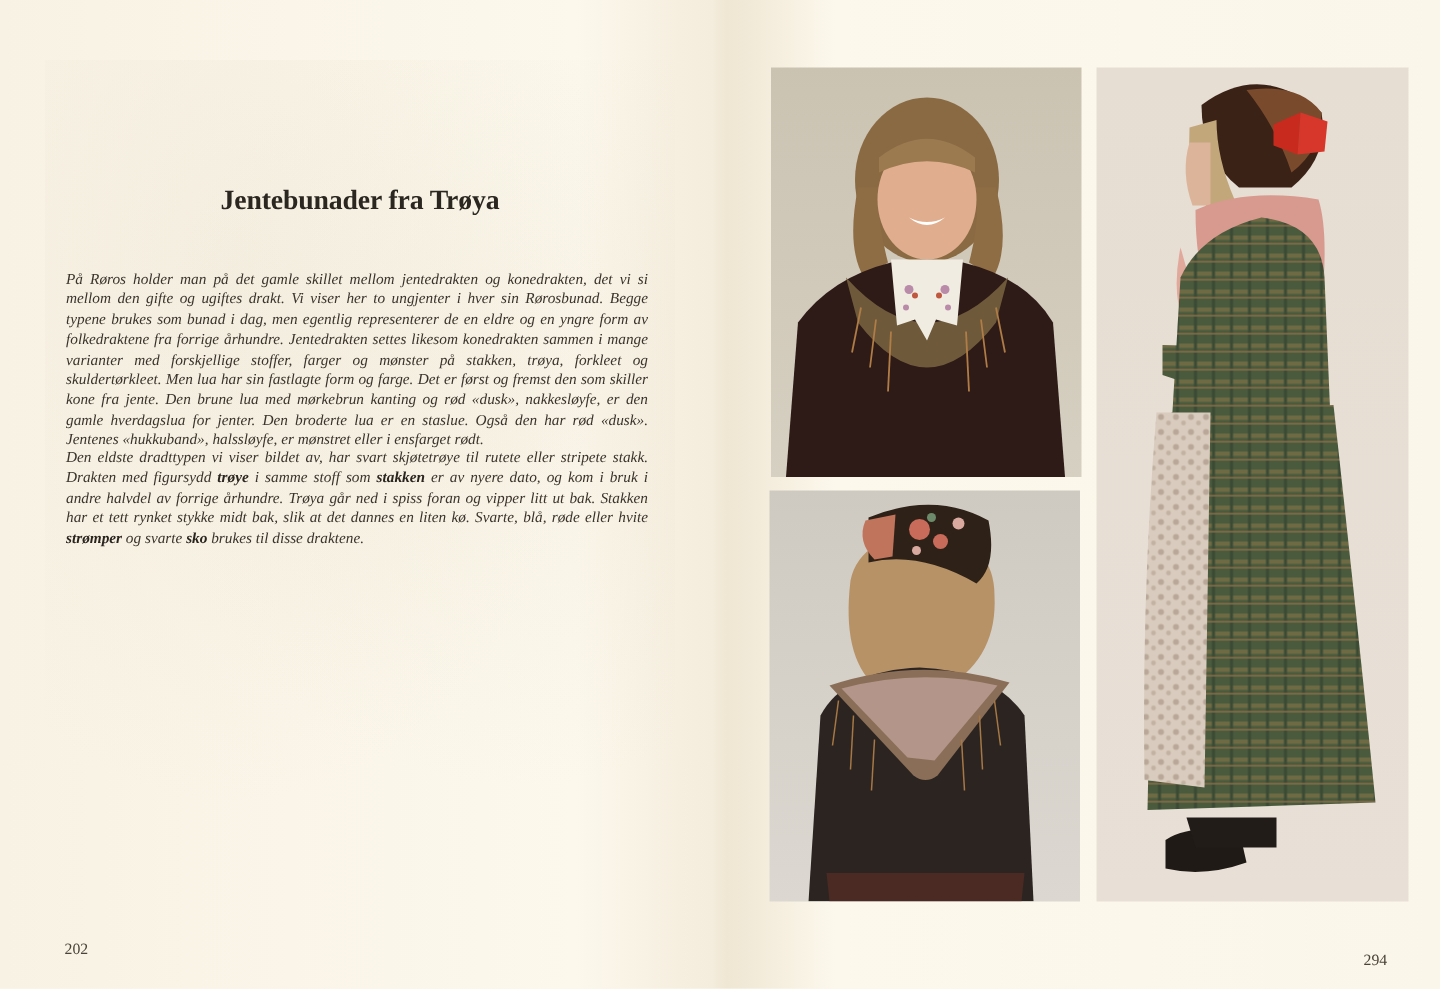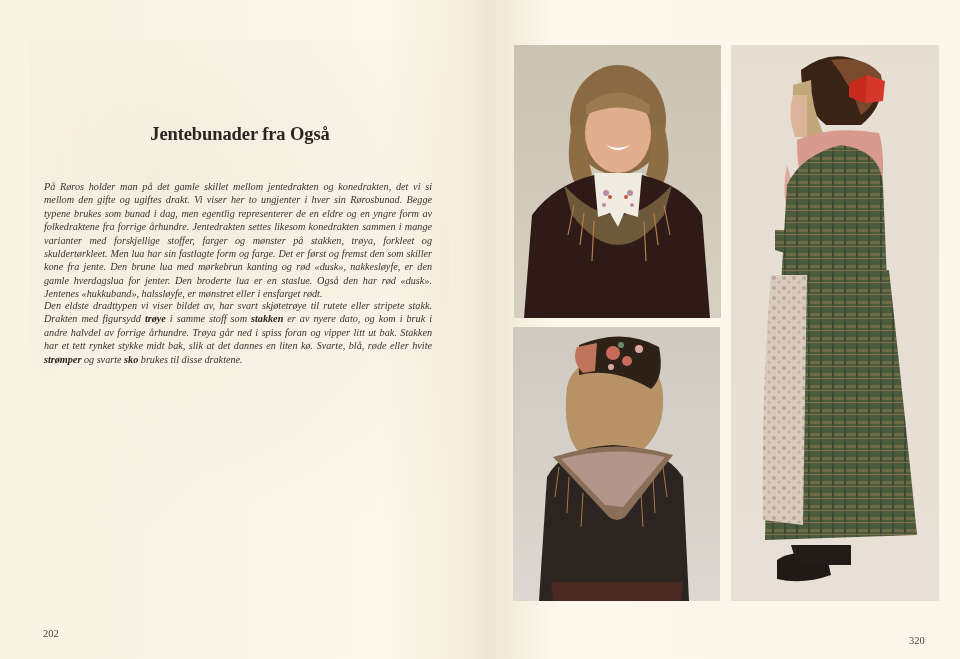--- a/index.html
+++ b/index.html
@@ -26,27 +26,27 @@
 </head>
 <body>
 
 <div class="spread">
 
   <div class="page page-left">
     <div class="ghost"></div>
   </div>
   <div class="page page-right"></div>
 
-  <h1 class="title" style="margin:0;">Jentebunader fra Også</h1>
+  <h1 class="title" style="margin:0;">Jentebunader fra Trøya</h1>
 
   <p class="body-text p1" style="margin:0;"><span>På Røros holder man på det gamle skillet mellom jentedrakten og konedrakten, det vi si mellom den gifte og ugiftes drakt.  Vi viser her to ungjenter i hver sin Rørosbunad. Begge typene brukes som bunad i dag, men egentlig representerer de en eldre og en yngre form av folkedraktene fra forrige århundre. Jentedrakten settes likesom konedrakten sammen i mange varianter med forskjellige stoffer, farger og mønster på stakken, trøya, forkleet og skuldertørkleet. Men lua har sin fastlagte form og farge. Det er først og fremst den som skiller kone fra jente. Den brune lua med mørkebrun kanting og rød «dusk», nakkesløyfe, er den gamle hverdagslua for jenter. Den broderte lua er en staslue. Også den har rød «dusk». Jentenes «hukkuband», halssløyfe, er mønstret eller i ensfarget rødt.</span></p>
   <p class="body-text p2" style="margin:0;"><span>Den eldste dradttypen vi viser bildet av, har svart skjøtetrøye til rutete eller stripete stakk. Drakten med figursydd </span><b>trøye</b><span> i samme stoff som </span><b>stakken</b><span> er av nyere dato, og kom i bruk i andre halvdel av forrige århundre. Trøya går ned i spiss foran og vipper litt ut bak. Stakken har et tett rynket stykke midt bak, slik at det dannes en liten kø. Svarte, blå, røde eller hvite </span><b>strømper</b><span> og svarte </span><b>sko</b><span> brukes til disse draktene.</span></p>
 
   <div class="folio folio-left">202</div>
-  <div class="folio folio-right">320</div>
+  <div class="folio folio-right">294</div>
 
   <div class="photo photo1">
     <svg viewBox="0 0 207 273" preserveAspectRatio="none">
 
       <ellipse cx="104" cy="75" rx="48" ry="55" fill="#8a6a43"></ellipse>
       <path d="M58 80 Q50 120 62 140 L78 130 Q70 100 72 80 Z" fill="#8f6d44"></path>
       <path d="M150 80 Q160 120 148 140 L132 130 Q140 100 136 80 Z" fill="#8f6d44"></path>
 
       <ellipse cx="104" cy="88" rx="33" ry="40" fill="#e0ae8e"></ellipse>
       <path d="M72 60 Q104 35 136 60 L136 70 Q104 55 72 70 Z" fill="#9b7a50"></path>

